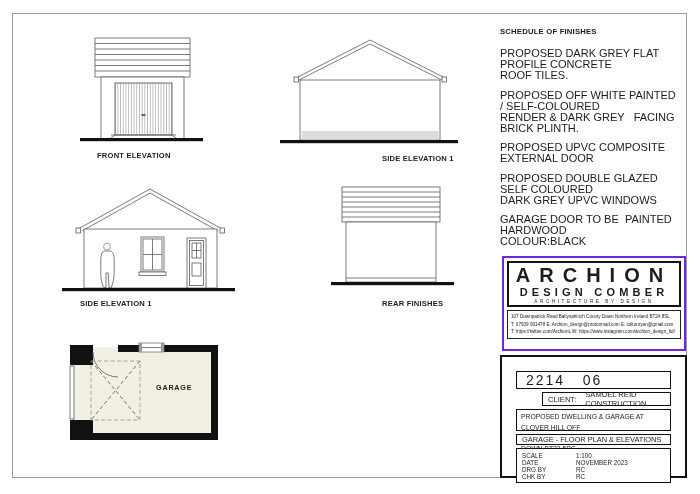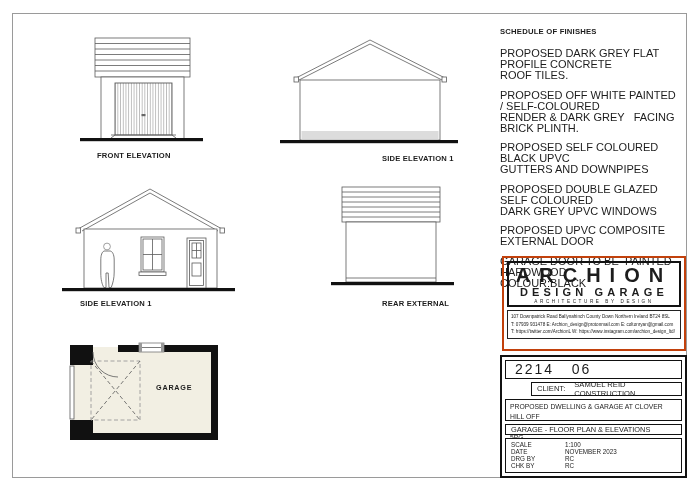--- a/index.html
+++ b/index.html
@@ -8,31 +8,31 @@
   .abs{position:absolute;}
   .sheet-border{position:absolute;left:12px;top:13px;width:675px;height:465px;
                 border:1px solid #9a9a9a;box-sizing:border-box;}
   .drw-label{position:absolute;font-size:7.6px;font-weight:bold;color:#1c1c1c;letter-spacing:0.2px;white-space:nowrap;}
   
   .schedule{position:absolute;left:500px;top:27px;width:176px;}
   .sch-title{font-weight:bold;font-size:7.7px;margin:0 0 12px 0;letter-spacing:0.2px;}
   .sch-item{font-size:11px;line-height:11px;margin:0 0 8.5px 0;white-space:pre-wrap;}
   
   .box-a{position:absolute;left:502px;top:256px;width:184px;height:95px;
-         border:2px solid #c2410c;box-sizing:border-box;}
+         border:2px solid #6d28d9;box-sizing:border-box;}
   .logo-box{margin:3px;border:2px solid #111;height:46px;box-sizing:border-box;
             text-align:center;padding-top:2px;overflow:hidden;}
   .logo-name{font-size:20px;font-weight:bold;letter-spacing:9px;line-height:21px;white-space:nowrap;}
   .logo-sub{font-size:11px;font-weight:bold;letter-spacing:4.2px;line-height:12px;white-space:nowrap;}
   .logo-tag{font-size:4.6px;letter-spacing:2.6px;line-height:7px;color:#222;white-space:nowrap;}
   .contact{margin:0 3px;border:1px solid #222;font-size:4.6px;line-height:1.65;
            padding:2px 3px;box-sizing:border-box;color:#222;white-space:nowrap;overflow:hidden;}
   
   .box-b{position:absolute;left:500px;top:355px;width:187px;height:123px;
-         border:2px solid #111;box-sizing:border-box;padding:3px;
+         border:2px solid #111;box-sizing:border-box;padding:14px;
          display:flex;flex-direction:column;gap:3px;}
   .tb-cell{border:1.5px solid #111;box-sizing:border-box;background:#fff;}
   .num-box{height:26px;display:flex;align-items:center;padding-left:9px;
            font-size:14px;letter-spacing:2px;white-space:pre;}
   .client-box{height:14px;display:flex;align-items:center;padding-left:5px;font-size:7.6px;margin-left:26px;}
   .client-box .cname{margin-left:9px;}
   .project-box{height:22px;font-size:6.8px;line-height:1.55;padding:2px 4px;white-space:pre-wrap;}
   .title-box{height:14px;display:flex;align-items:center;padding-left:5px;font-size:7.4px;text-align:right;}
   .info-box{flex:1;font-size:6.3px;padding:2.5px 5px;line-height:7.1px;}
   .info-row{display:grid;grid-template-columns:54px auto;}
@@ -132,21 +132,21 @@
         <line x1="17" y1="24" x2="115" y2="24"></line>
       <line x1="17" y1="29" x2="115" y2="29"></line>
         <line x1="17" y1="34" x2="115" y2="34"></line>
     </g>
     <g>
       <rect class="ln" x="21" y="39" width="90" height="60"></rect>
       <line x1="21" y1="95" x2="111" y2="95"></line>
     </g>
     <rect class="solid" x="6" y="99" width="123" height="3.2"></rect>
   </svg>
-  <div class="drw-label" style="left:382px;top:299px">REAR EXTERNAL</div>
+  <div class="drw-label" style="left:382px;top:299px">REAR FINISHES</div>
 
   <svg class="abs" style="left:60px;top:340px" width="170" height="105">
     <rect x="12" y="7" width="143" height="90" fill="#f2efe3" stroke="none"></rect>
     <g>
       <rect class="solid" x="10" y="5" width="23" height="20"></rect>
       <rect class="solid" x="58" y="5" width="22" height="7"></rect>
       <rect class="solid" x="103" y="5" width="55" height="7"></rect>
       <rect class="solid" x="151" y="5" width="7" height="95"></rect>
       <rect class="solid" x="33" y="93" width="125" height="7"></rect>
       <rect class="solid" x="10" y="80" width="23" height="20"></rect>
@@ -168,33 +168,31 @@
     </g>
   </svg>
   <div class="drw-label" style="left:156px;top:383px;font-size:7.2px;letter-spacing:0.8px">GARAGE</div>
 
   <div class="schedule">
     <div class="sch-title">SCHEDULE OF FINISHES</div>
     <p class="sch-item">PROPOSED DARK GREY FLAT PROFILE CONCRETE
 ROOF TILES.</p>
     <p class="sch-item">PROPOSED OFF WHITE PAINTED / SELF-COLOURED
 RENDER &amp; DARK GREY   FACING BRICK PLINTH.</p>
-    <p class="sch-item">PROPOSED SELF COLOURED BLACK UPVC
-GUTTERS AND DOWNPIPES</p>
+    <p class="sch-item">PROPOSED UPVC COMPOSITE EXTERNAL DOOR</p>
     <p class="sch-item">PROPOSED DOUBLE GLAZED SELF COLOURED
 DARK GREY UPVC WINDOWS</p>
-    <p class="sch-item">PROPOSED UPVC COMPOSITE EXTERNAL DOOR</p>
     <p class="sch-item">GARAGE DOOR TO BE  PAINTED HARDWOOD
 COLOUR:BLACK</p>
   </div>
 
   <div class="box-a">
     <div class="logo-box">
       <div class="logo-name">ARCHION</div>
-      <div class="logo-sub">DESIGN GARAGE</div>
+      <div class="logo-sub">DESIGN COMBER</div>
       <div class="logo-tag">ARCHITECTURE BY DESIGN</div>
     </div>
     <div class="contact">
       <div>107 Downpatrick Road    Ballynahinch    County Down    Northern Ireland    BT24 8SL</div>
       <div>T: 07939 931478      E: Archion_design@protonmail.com      E: coltonryan@gmail.com</div>
       <div>T: https://twitter.com/ArchionL            W: https://www.instagram.com/archion_design_ltd/</div>
     </div>
   </div>
 
   <div class="box-b">

